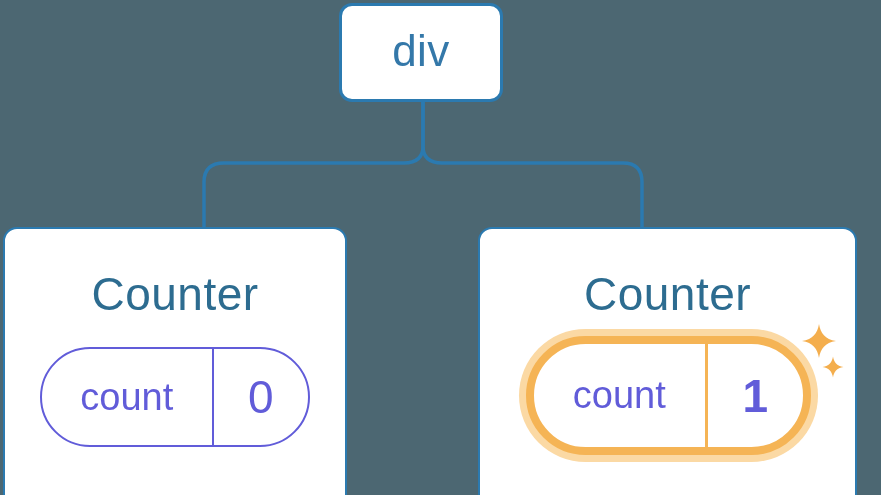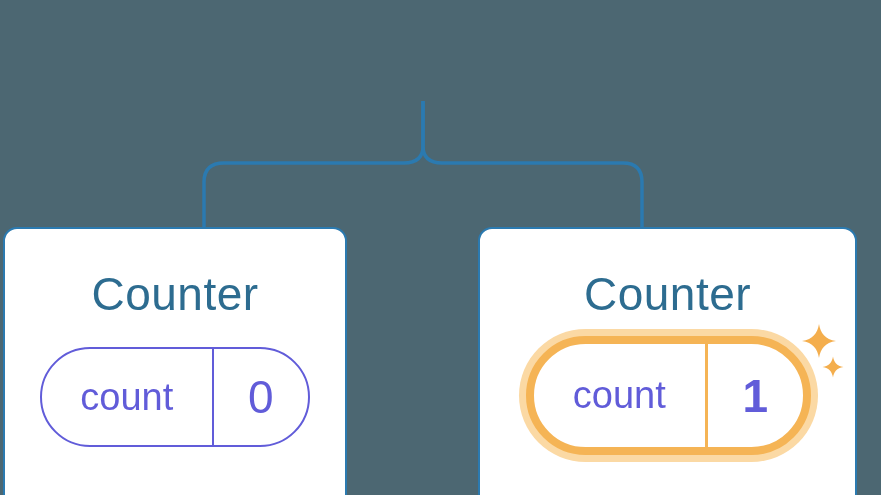--- a/index.html
+++ b/index.html
@@ -130,20 +130,23 @@
   }
   .sparkles path {
     fill: var(--sparkle-orange, #f4ae4d);
   }
 </style>
 </head>
 <body>
 
 <div class="stage">
 
+  <div class="root-node">
+    <span class="root-node-label">div</span>
+  </div>
 
   <svg class="tree-connector" width="881" height="495" viewBox="0 0 881 495">
     <path d="M423,101 L423,146 Q423,163 404,163 L224,163 Q204,163 204,182 L204,228"></path>
     <path d="M423,101 L423,146 Q423,163 442,163 L623,163 Q642,163 642,182 L642,228"></path>
   </svg>
 
   <div class="counter-card left">
     <div class="card-title">Counter</div>
     <div class="state-pill plain">
       <div class="state-key">count</div>

